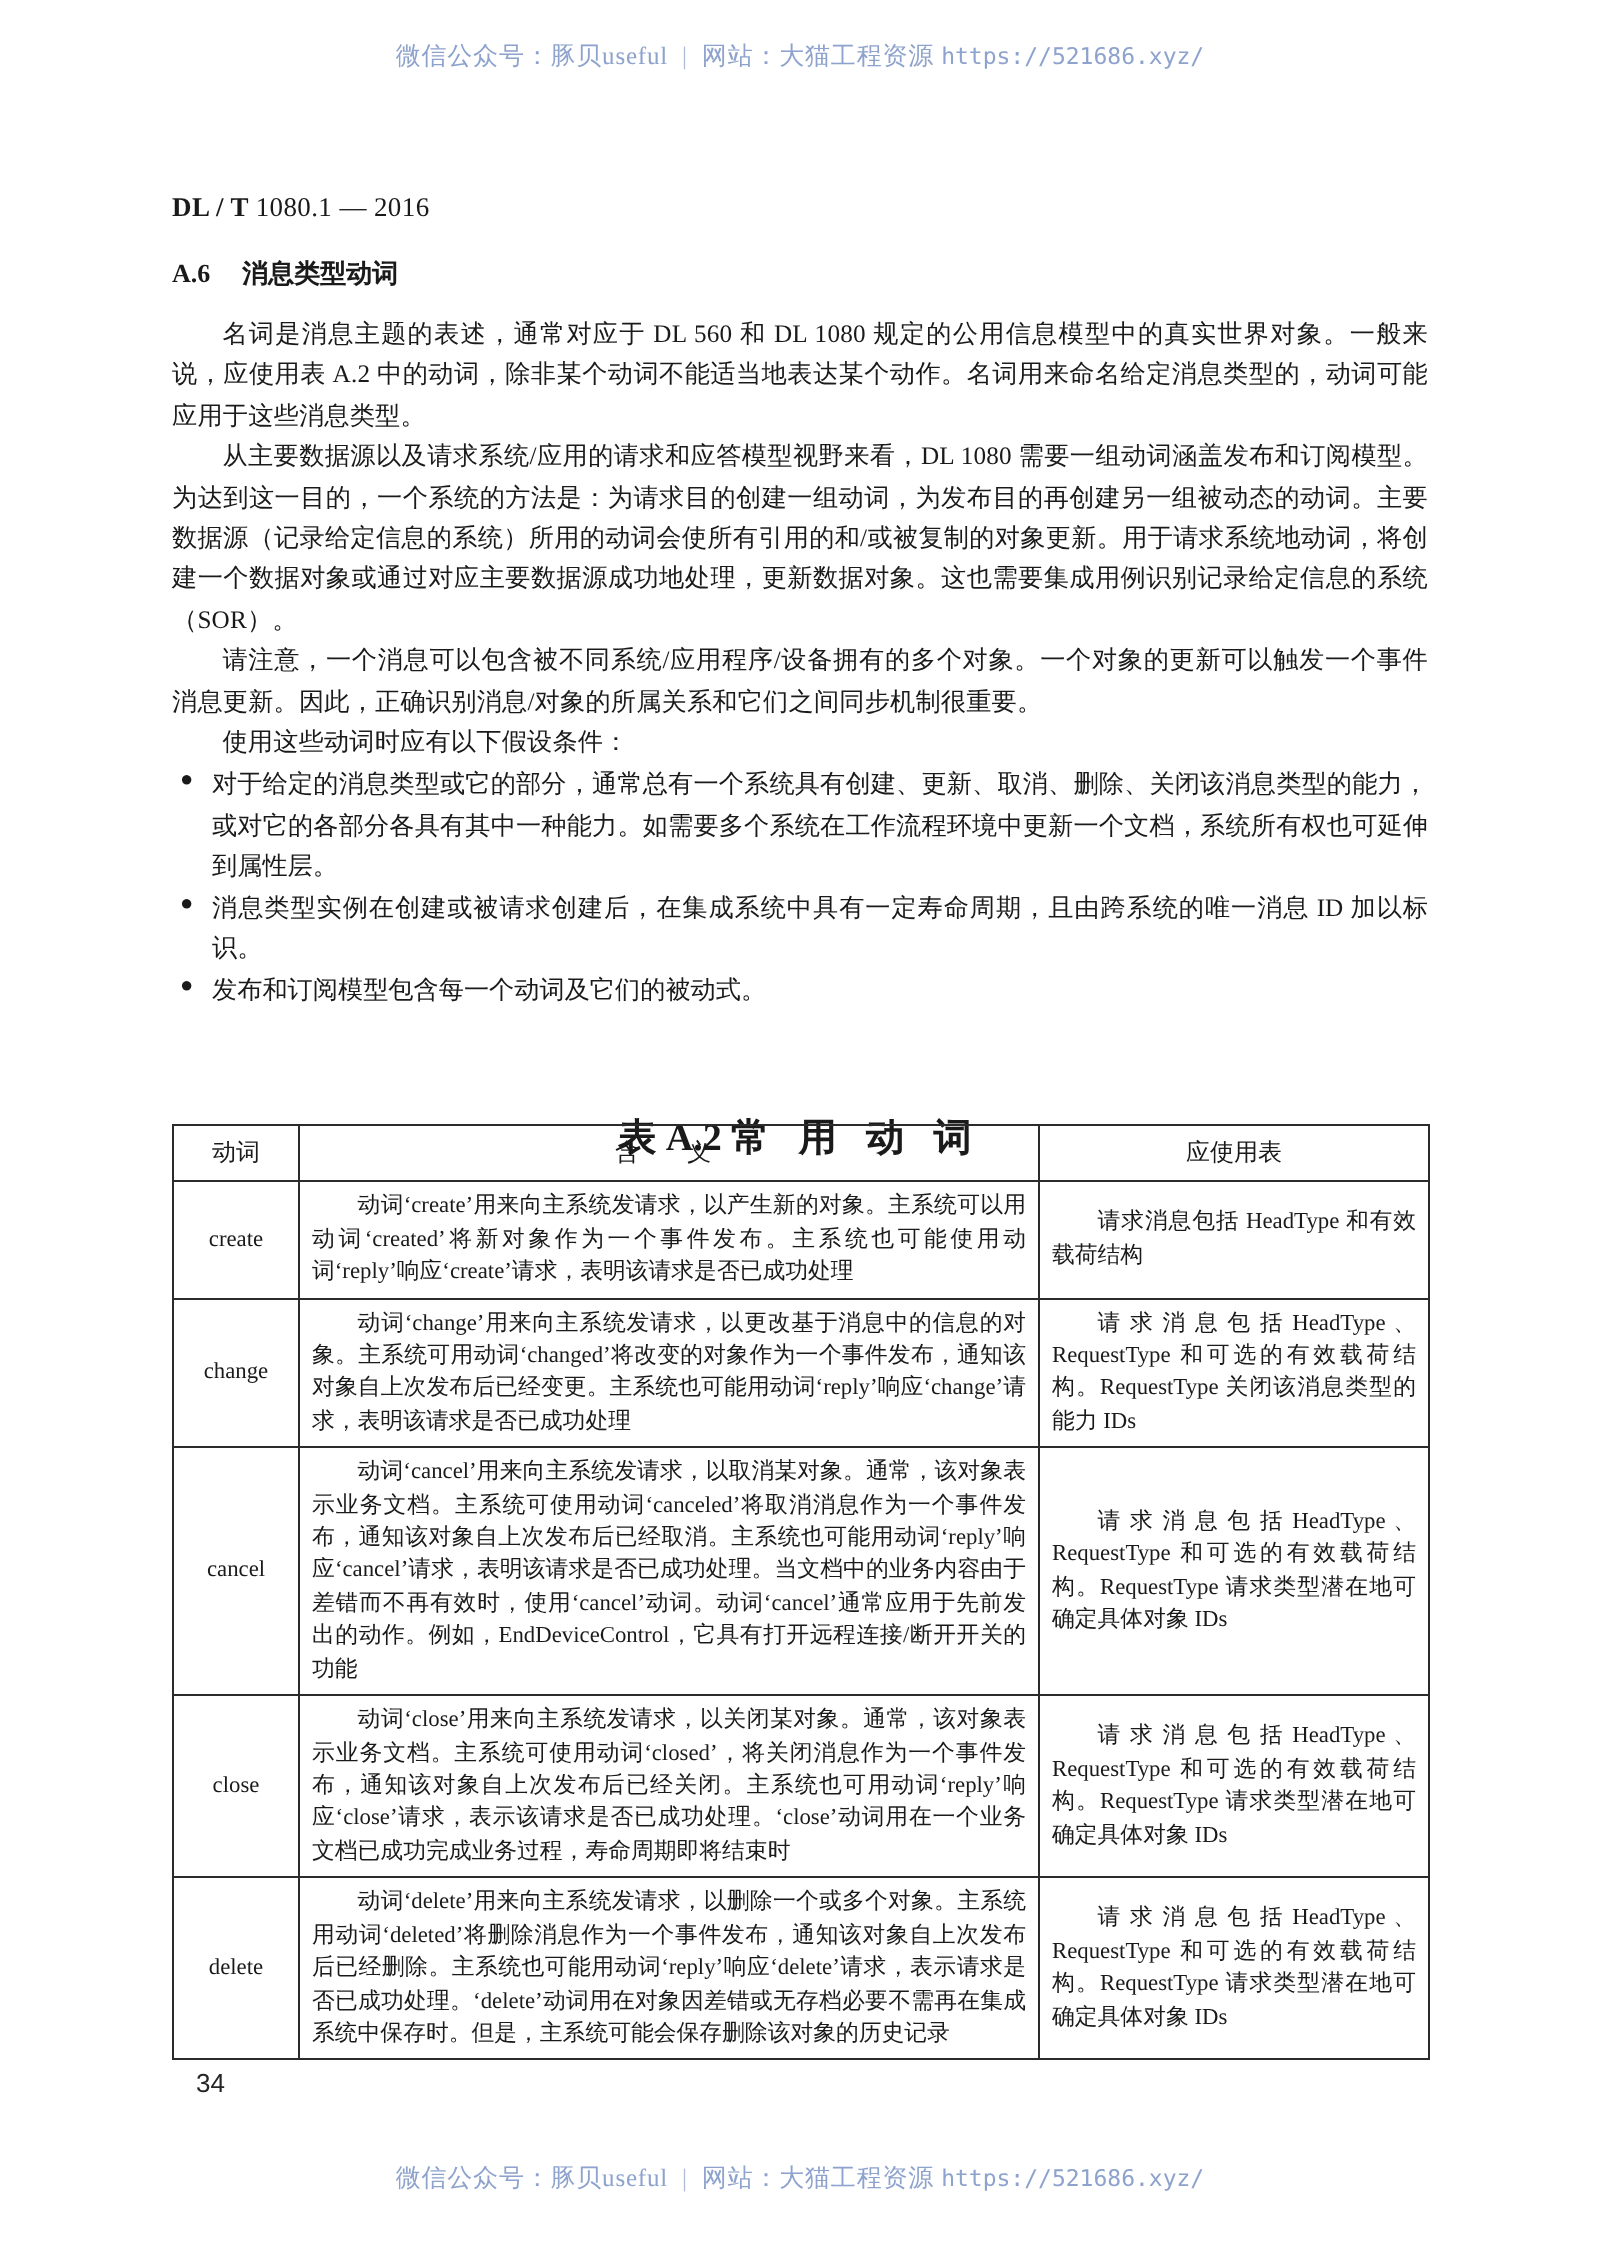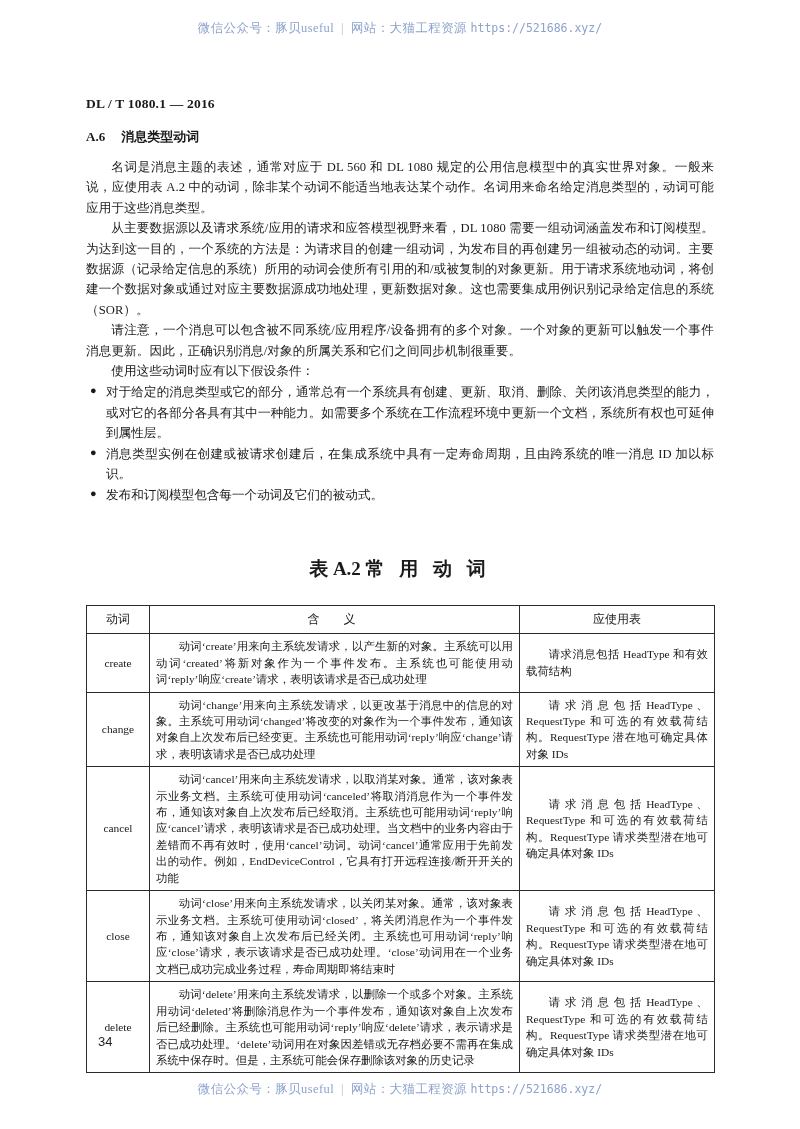--- a/index.html
+++ b/index.html
@@ -59,21 +59,21 @@
   .std-number {
     position: absolute;
     left: 0;
     top: 96px;
     font-size: 13.5px;
     font-weight: bold;
     letter-spacing: 0.2px;
     white-space: nowrap;
   }
   .std-number .lite {
-    font-weight: bold;
+    font-weight: normal;
   }
 
   .section-head {
     position: absolute;
     left: 0;
     top: 128px;
     font-size: 13px;
     font-weight: bold;
     white-space: nowrap;
   }
@@ -133,21 +133,21 @@
     font-size: 19px;
     font-weight: bold;
   }
   .table-caption .spaced {
     letter-spacing: 5px;
   }
 
   table.verbs {
     position: absolute;
     left: 0;
-    top: 605px;
+    top: 562px;
     width: 628px;
     border-collapse: collapse;
     table-layout: fixed;
     border-radius: 13px;
   }
   table.verbs td, table.verbs th {
     border: 1px solid #2b2b2b;
     vertical-align: middle;
     padding: 4px 6px;
     font-size: 11.4px;
@@ -245,21 +245,21 @@
       </thead>
       <tbody>
         <tr>
           <td class="verb">create</td>
           <td class="meaning">动词‘create’用来向主系统发请求，以产生新的对象。主系统可以用动词‘created’将新对象作为一个事件发布。主系统也可能使用动词‘reply’响应‘create’请求，表明该请求是否已成功处理</td>
           <td class="structure">请求消息包括 HeadType 和有效载荷结构</td>
         </tr>
         <tr>
           <td class="verb">change</td>
           <td class="meaning">动词‘change’用来向主系统发请求，以更改基于消息中的信息的对象。主系统可用动词‘changed’将改变的对象作为一个事件发布，通知该对象自上次发布后已经变更。主系统也可能用动词‘reply’响应‘change’请求，表明该请求是否已成功处理</td>
-          <td class="structure">请 求 消 息 包 括 HeadType 、RequestType 和可选的有效载荷结构。RequestType 潜在地可确定具体对象 IDs</td>
+          <td class="structure">请 求 消 息 包 括 HeadType 、RequestType 和可选的有效载荷结构。RequestType 关闭该消息类型的能力 IDs</td>
         </tr>
         <tr>
           <td class="verb">cancel</td>
           <td class="meaning">动词‘cancel’用来向主系统发请求，以取消某对象。通常，该对象表示业务文档。主系统可使用动词‘canceled’将取消消息作为一个事件发布，通知该对象自上次发布后已经取消。主系统也可能用动词‘reply’响应‘cancel’请求，表明该请求是否已成功处理。当文档中的业务内容由于差错而不再有效时，使用‘cancel’动词。动词‘cancel’通常应用于先前发出的动作。例如，EndDeviceControl，它具有打开远程连接/断开开关的功能</td>
           <td class="structure">请 求 消 息 包 括 HeadType 、RequestType 和可选的有效载荷结构。RequestType 请求类型潜在地可确定具体对象 IDs</td>
         </tr>
         <tr>
           <td class="verb">close</td>
           <td class="meaning">动词‘close’用来向主系统发请求，以关闭某对象。通常，该对象表示业务文档。主系统可使用动词‘closed’，将关闭消息作为一个事件发布，通知该对象自上次发布后已经关闭。主系统也可用动词‘reply’响应‘close’请求，表示该请求是否已成功处理。‘close’动词用在一个业务文档已成功完成业务过程，寿命周期即将结束时</td>
           <td class="structure">请 求 消 息 包 括 HeadType 、RequestType 和可选的有效载荷结构。RequestType 请求类型潜在地可确定具体对象 IDs</td>

